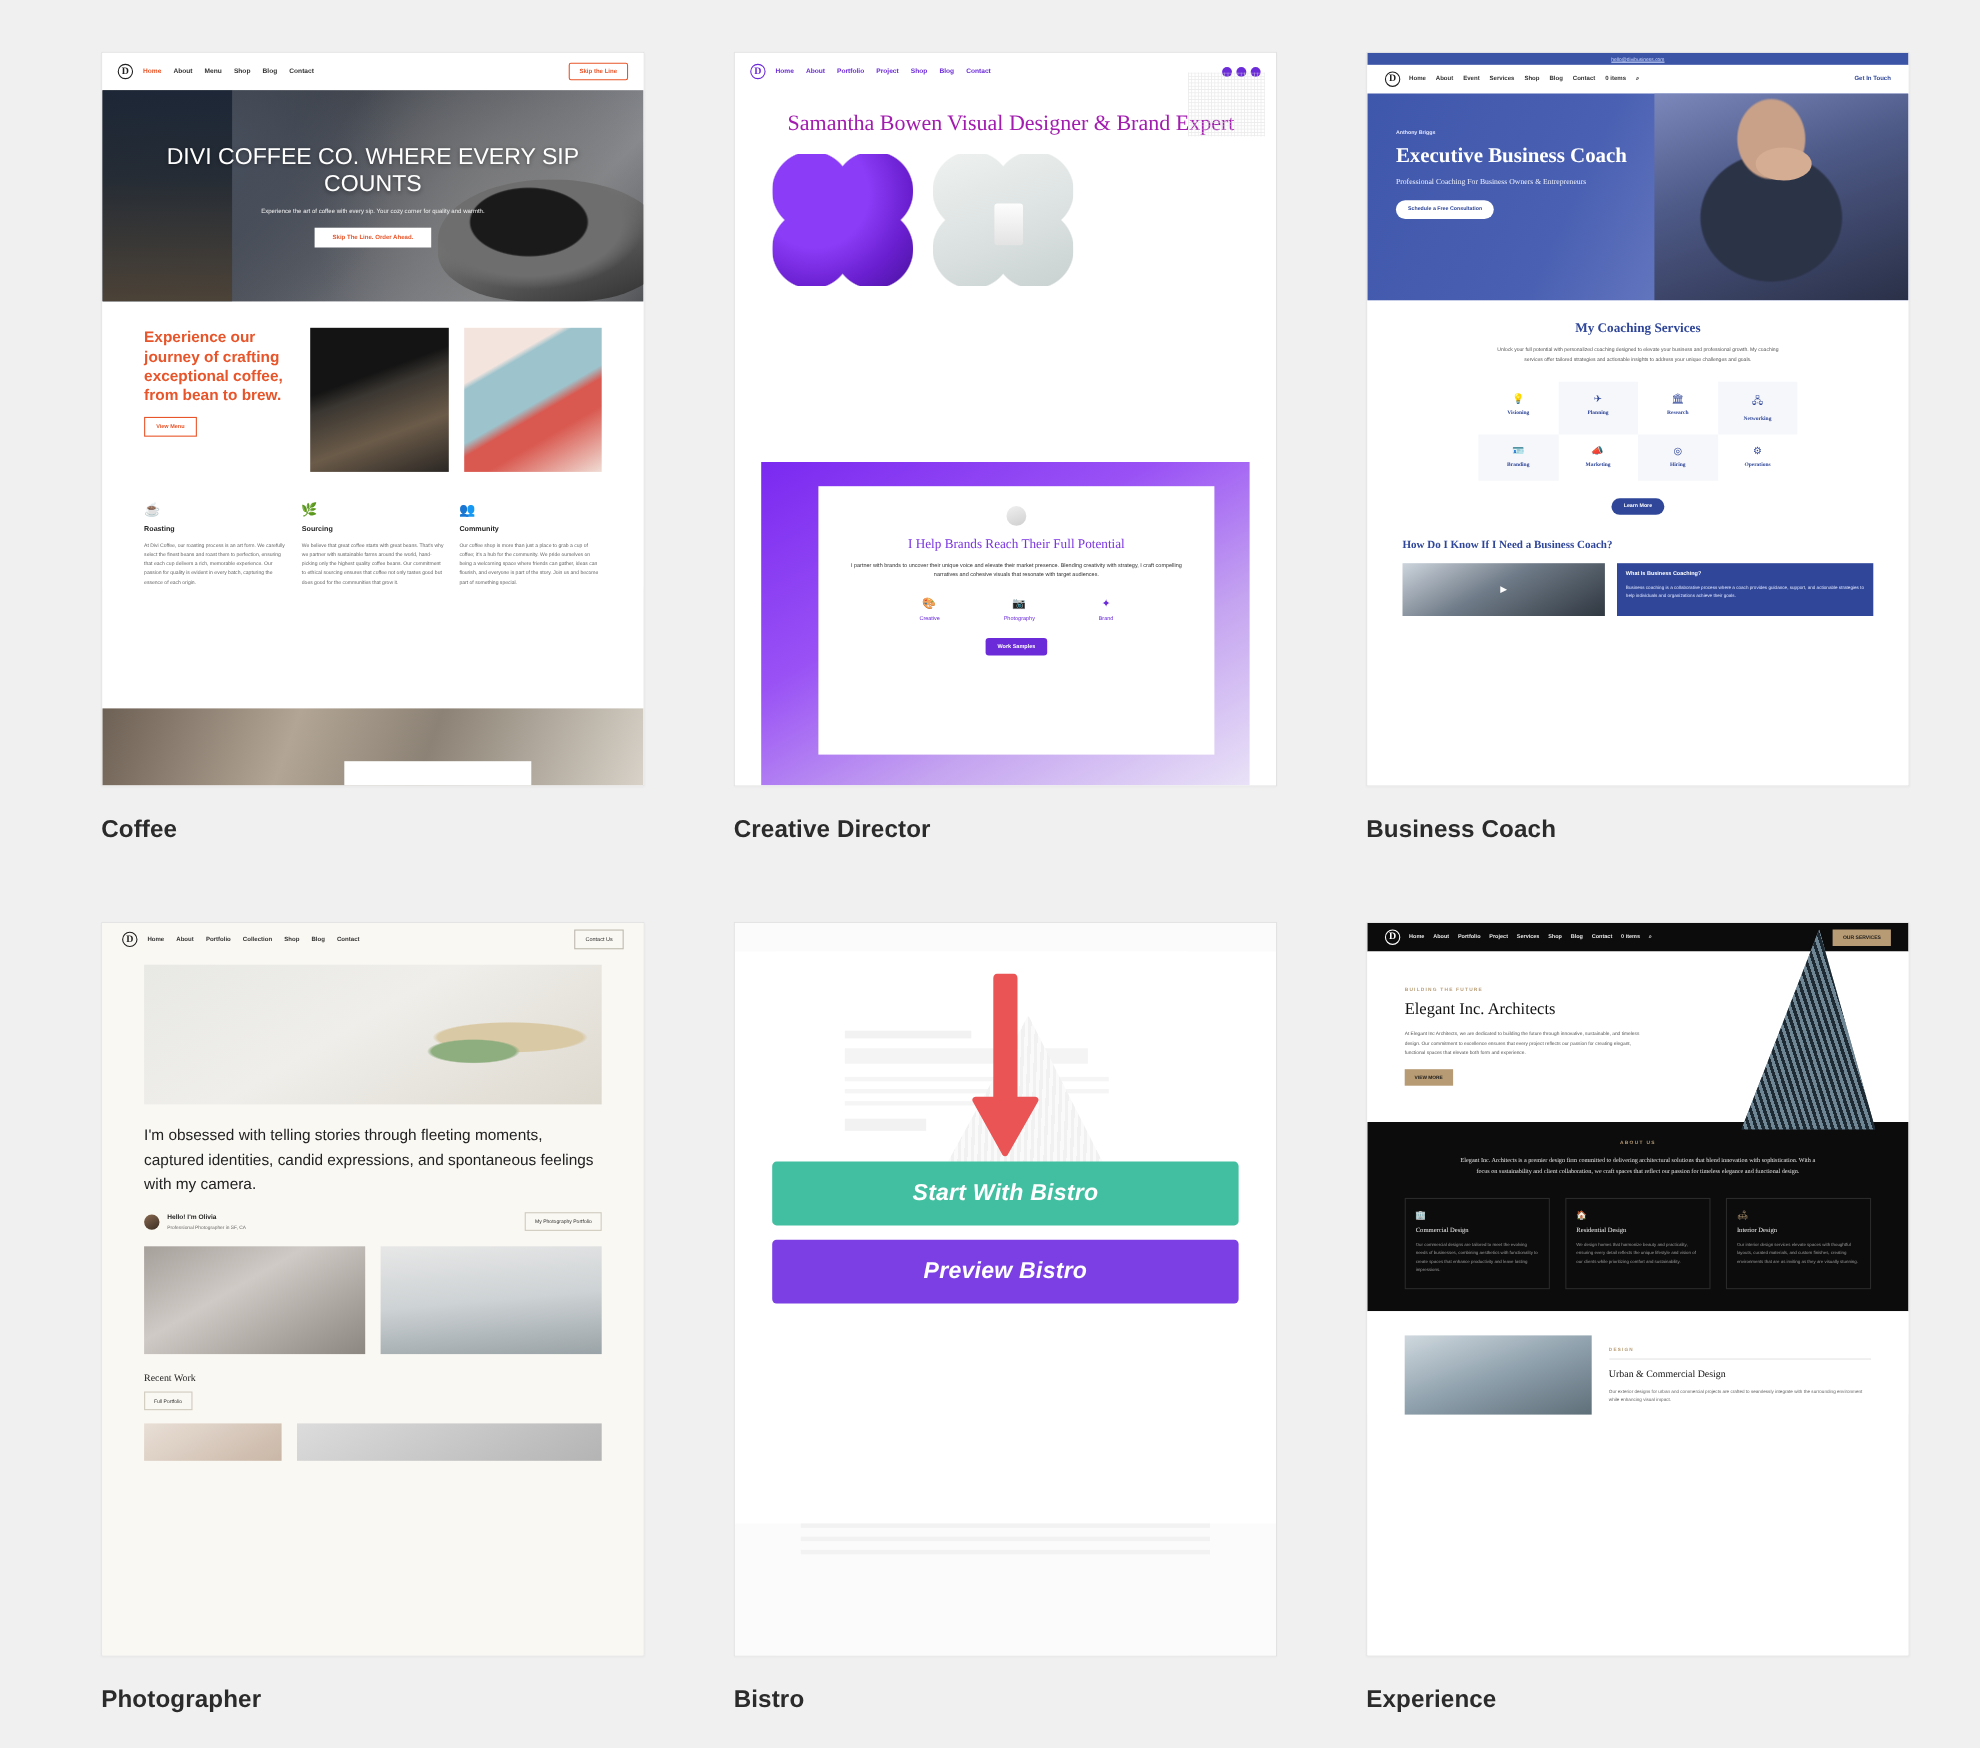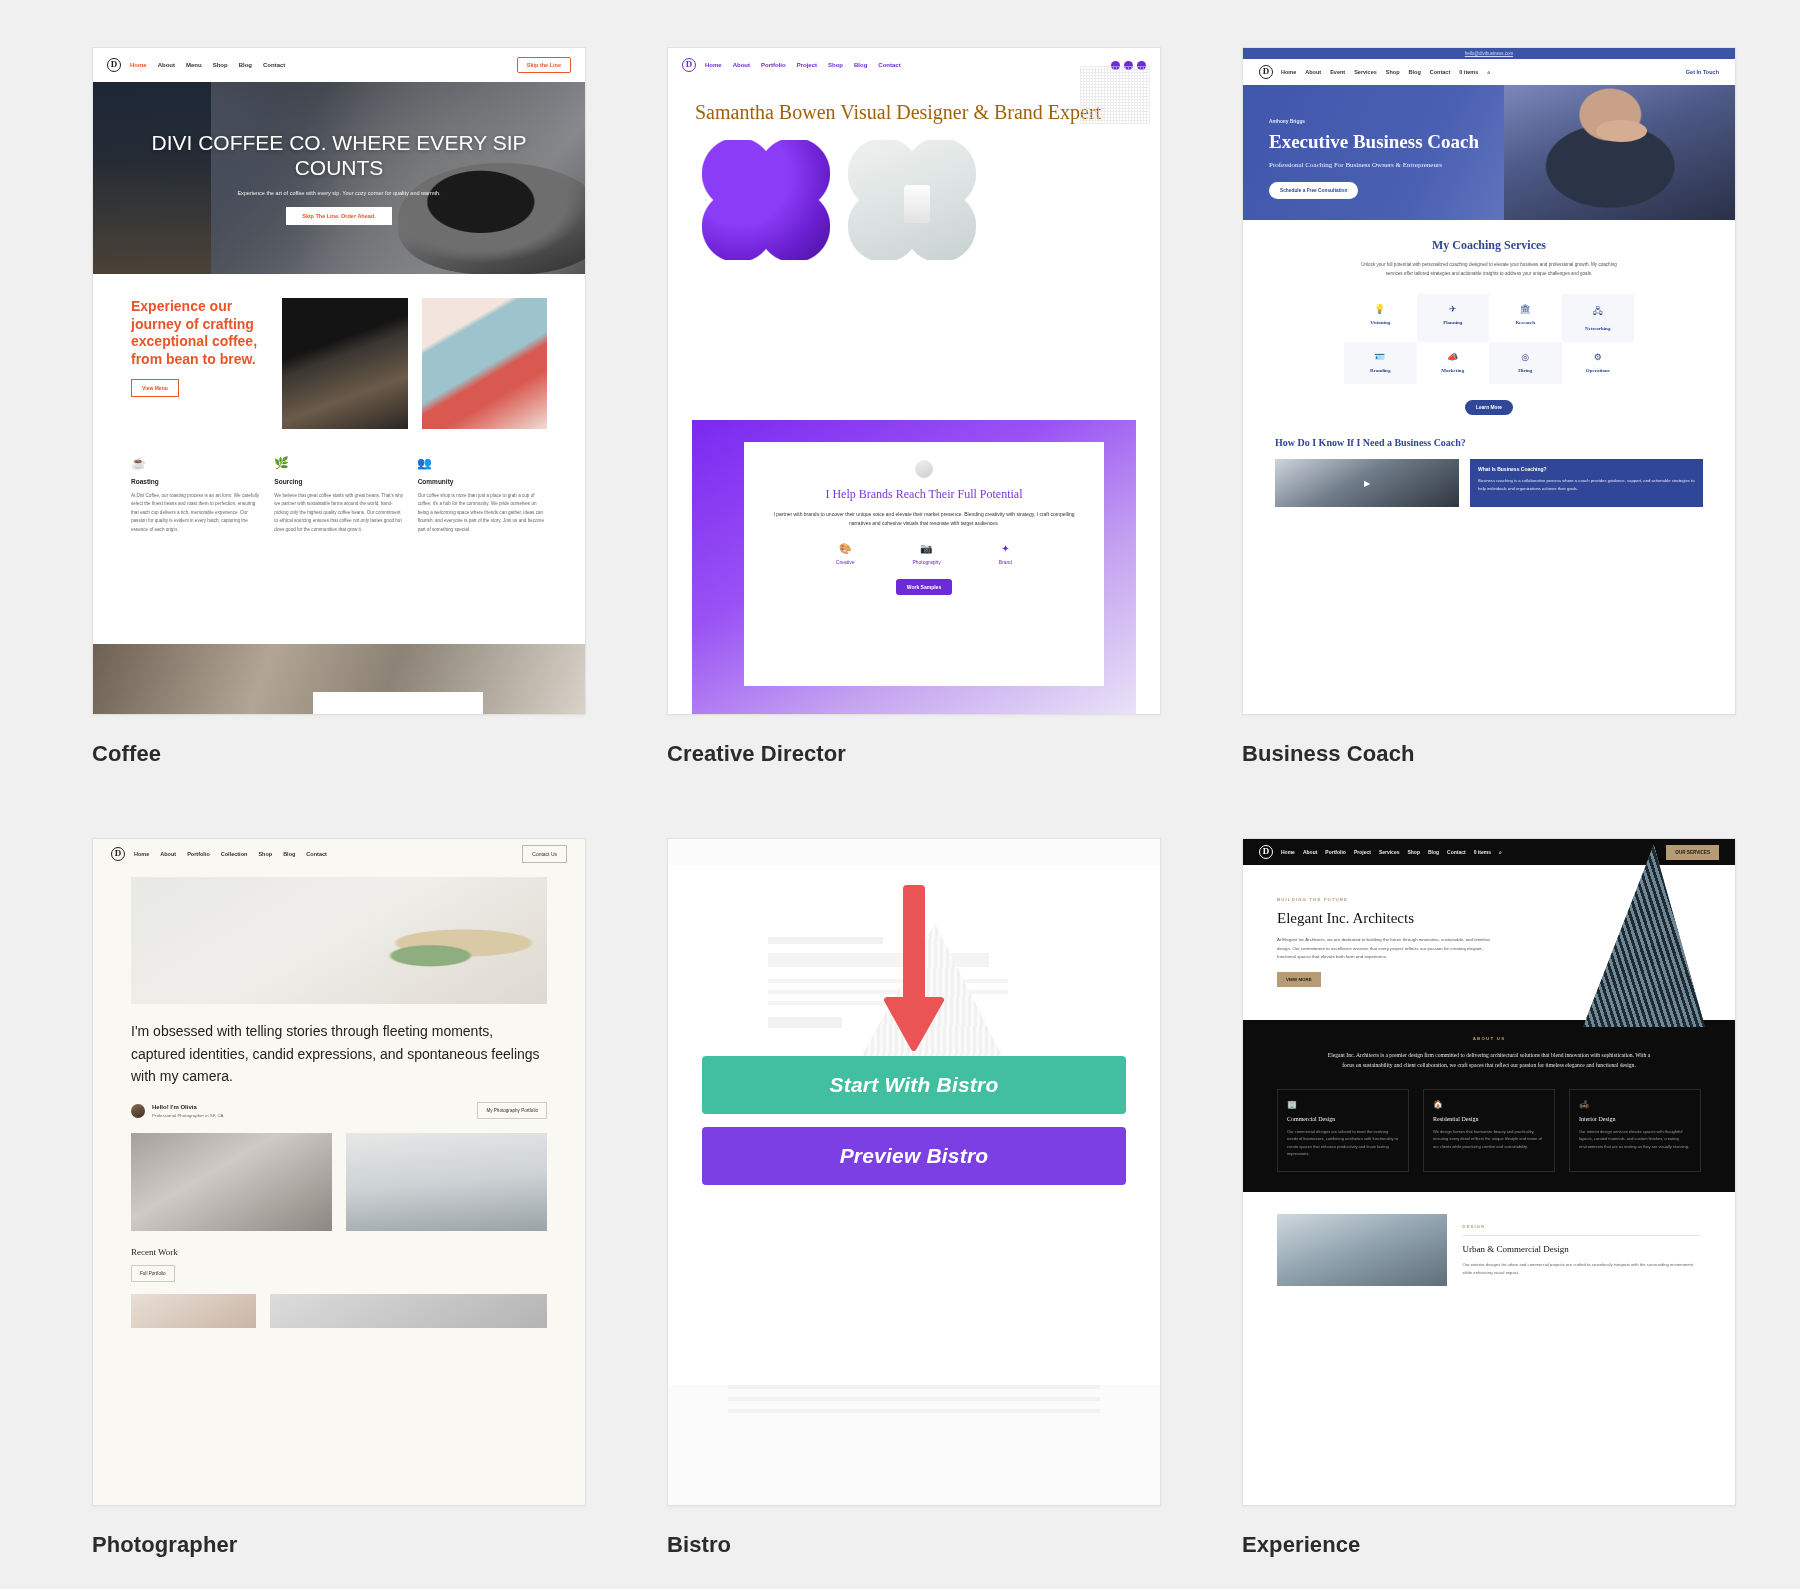--- a/index.html
+++ b/index.html
@@ -108,22 +108,22 @@
     background:#fff; }
 
   
   .cd { background:#fff; position:absolute; inset:0; overflow:hidden; }
   .cd .nav-links { color:#6c2bd9; }
   .cd-dots { margin-left:auto; display:flex; gap:4px; }
   .cd-dots i { width:9px; height:9px; border-radius:50%; background:#6c2bd9; display:block; }
   .cd-mesh { position:absolute; right:10px; top:18px; width:70px; height:58px;
     background-image:linear-gradient(#ddd 1px, transparent 1px), linear-gradient(90deg,#ddd 1px,transparent 1px);
     background-size:3px 3px; opacity:.55; }
-  .cd-h1 { font-family:"Liberation Serif", serif; color:#a16207; font-size:20px; line-height:1.28;
-           padding:18px 32px 0 27px; }
+  .cd-h1 { font-family:"Liberation Serif", serif; color:#a21caf; font-size:20px; line-height:1.28;
+           padding:18px 32px 0 48px; }
   .cd-shapes { display:flex; gap:18px; padding:14px 34px 0 34px; align-items:center; }
   .cd-blob {
     width:128px; height:120px;
     background:radial-gradient(circle at 30% 30%, #8b3cf7 0 40%, #6a1fd0 70%, #4a12a0 100%);
     -webkit-mask-image:radial-gradient(circle at 28% 28%, #000 28%, transparent 29%),
       radial-gradient(circle at 72% 28%, #000 28%, transparent 29%),
       radial-gradient(circle at 28% 72%, #000 28%, transparent 29%),
       radial-gradient(circle at 72% 72%, #000 28%, transparent 29%),
       radial-gradient(circle at 50% 50%, #000 34%, transparent 35%);
     mask-image:radial-gradient(circle at 28% 28%, #000 28%, transparent 29%),
@@ -164,21 +164,21 @@
   .cd-cta { margin-top:14px; background:#6c2bd9; color:#fff; font-size:5px; font-weight:700;
     padding:5px 11px; border-radius:3px; }
 
   
   .bc { position:absolute; inset:0; background:#fff; }
   .bc-top { height:11px; background:#3b54a6; color:#cfd9ff; font-size:4.5px;
     display:flex; align-items:center; justify-content:center; text-decoration:underline; }
   .bc-nav { height:26px; display:flex; align-items:center; gap:8px; padding:0 16px; background:#fff; }
   .bc-nav .nav-links { font-size:5.5px; color:#333; gap:9px; }
   .bc-getin { margin-left:auto; font-size:5.5px; color:#2f4699; font-weight:700; }
-  .bc-hero { height:135px; position:relative; overflow:hidden;
+  .bc-hero { height:188px; position:relative; overflow:hidden;
     background:linear-gradient(115deg,#3f57ab 0%, #4a60b2 40%, #6d7fc4 70%, #8c95c9 100%); }
   .bc-hero .ph {
     position:absolute; right:0; top:0; width:47%; height:100%;
     background:
       radial-gradient(ellipse at 46% 22%, #c9a188 0 17%, transparent 18%),
       radial-gradient(ellipse at 46% 60%, #2b3347 0 36%, transparent 37%),
       linear-gradient(160deg,#7c88bb 0%, #4e5a88 40%, #2a3047 100%);
   }
   .bc-hero .ph:after{
     content:""; position:absolute; left:40%; top:26%; width:22%; height:16%;

